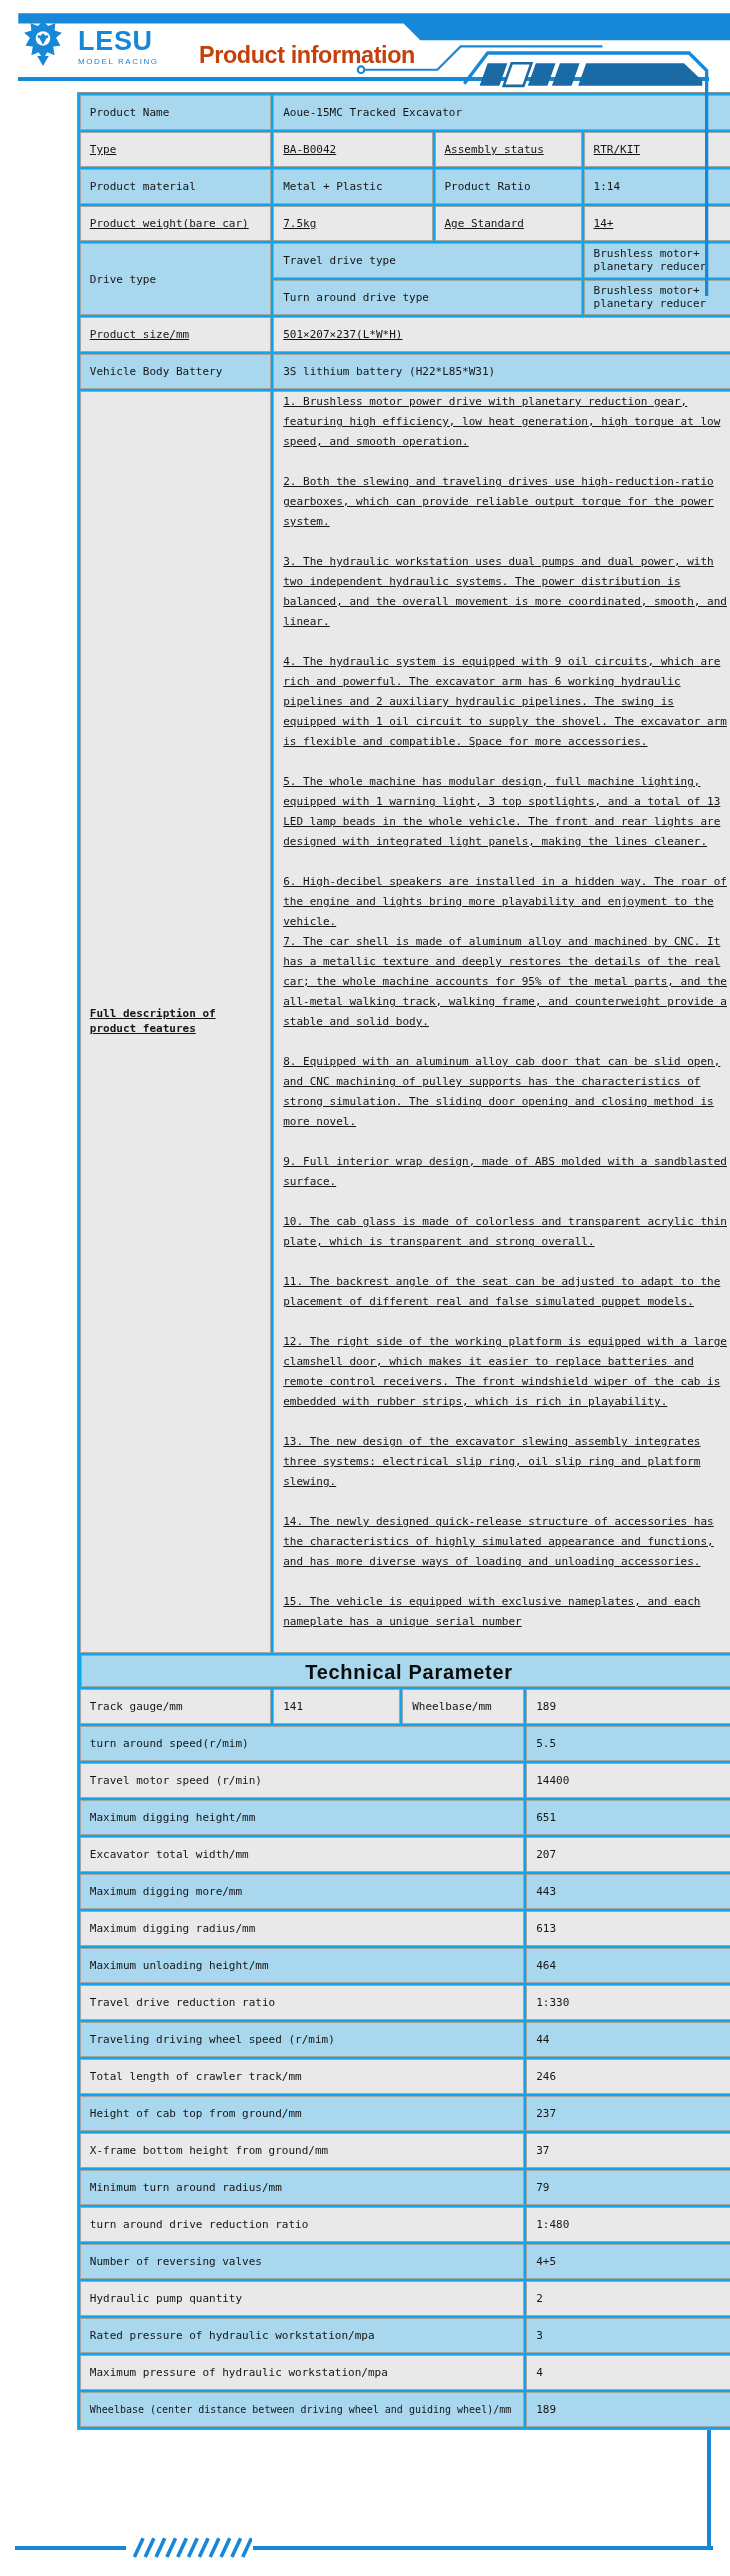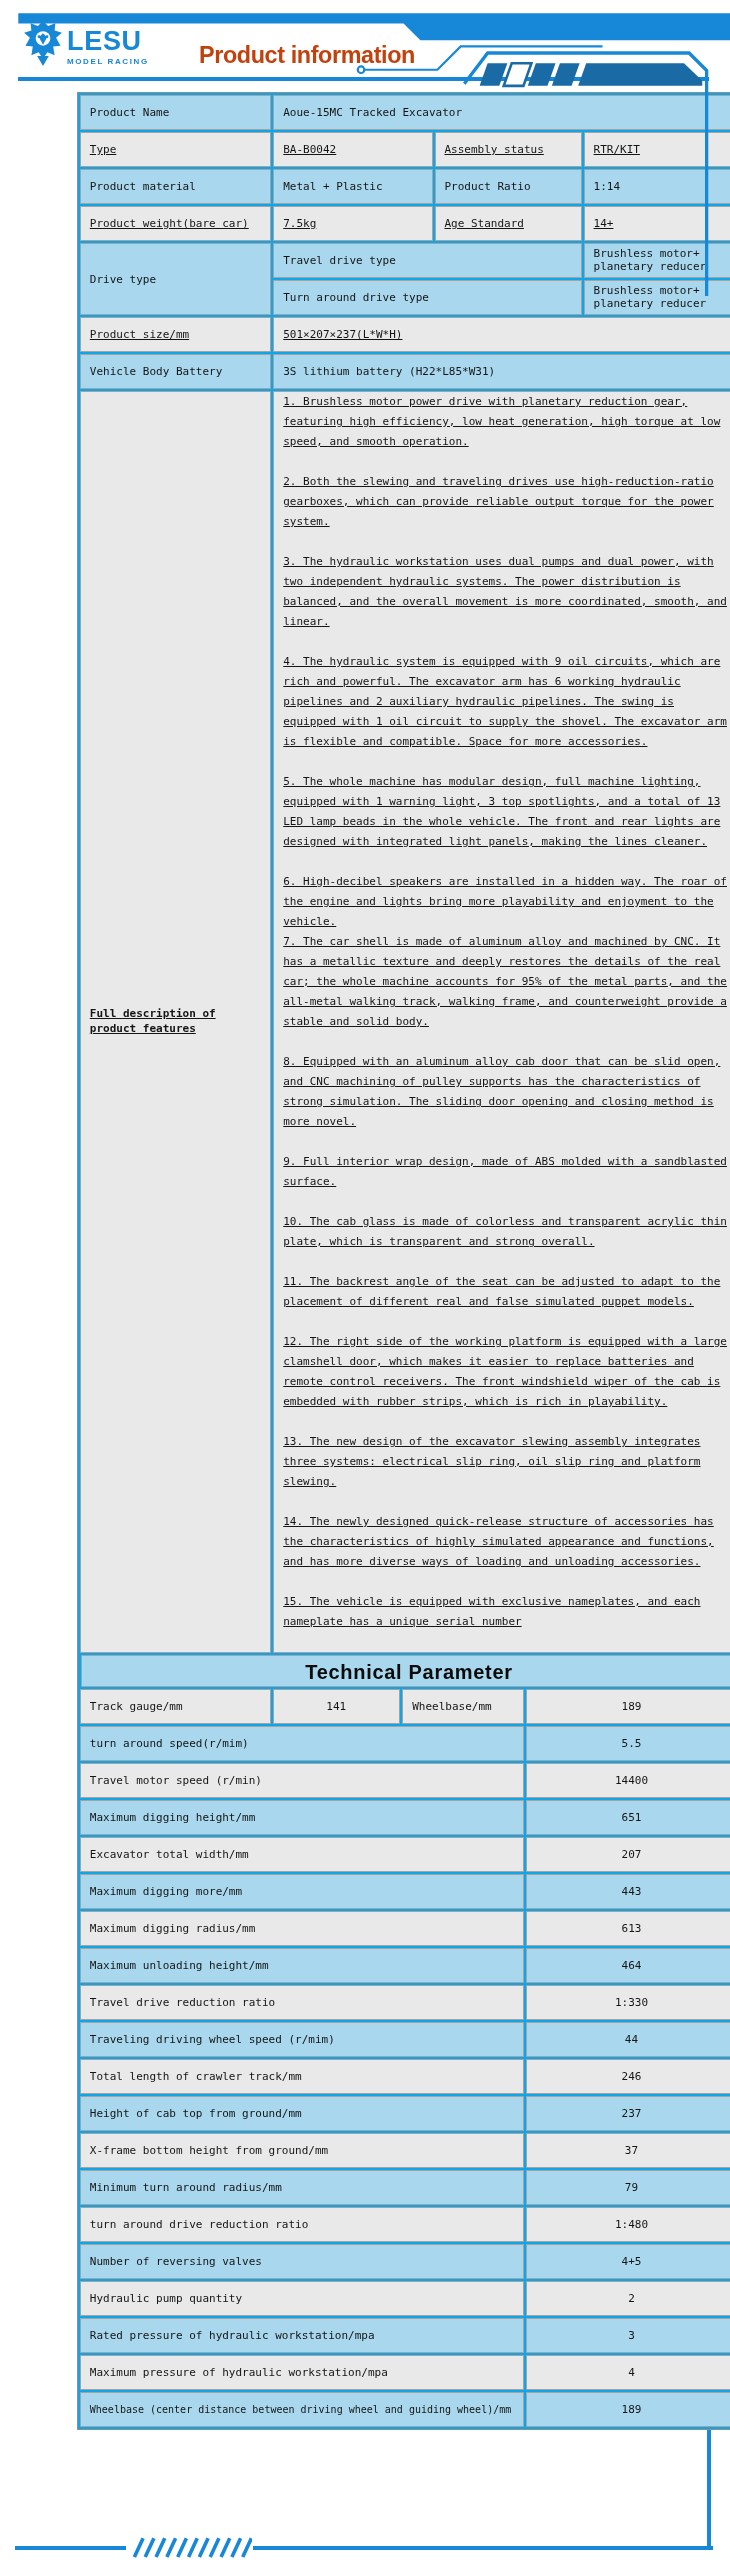--- a/index.html
+++ b/index.html
@@ -14,23 +14,23 @@
   body{
     width:731px;height:2576px;position:relative;overflow:hidden;
     background:#fff;color:var(--text-dark,#151515);
     font-family:"Liberation Sans",sans-serif;
   }
   .abs{position:absolute;}
   
   .banner{left:0;top:0;z-index:1;}
   .logo{left:24px;top:20.5px;z-index:3;display:flex;align-items:flex-start;}
   .logo .lion{width:38px;height:48px;}
-  .logo .words{margin-left:5px;padding-top:8.8px;}
+  .logo .words{margin-left:16px;padding-top:8.8px;}
   .brand{font-weight:bold;font-size:27px;line-height:25px;letter-spacing:0.7px;color:var(--accent-blue,#1787d8);}
-  .brand-sub{font-weight:bold;font-size:8px;letter-spacing:1.6px;color:var(--accent-blue,#1787d8);margin-top:2.9px;}
+  .brand-sub{font-weight:normal;font-size:8px;letter-spacing:1.6px;color:var(--accent-blue,#1787d8);margin-top:2.9px;}
   .page-title{left:199px;top:42px;z-index:3;font-weight:bold;font-size:23.4px;letter-spacing:-0.4px;color:#c2410c;}
   .title-line{left:351px;top:37px;z-index:2;}
   .separator{left:17.5px;top:77px;width:691px;height:3.7px;background:var(--accent-blue,#1787d8);z-index:1;}
   .badge{left:438px;top:44px;z-index:4;}
   
   .rail-hatch{left:698px;top:324px;}
   .rail-long{left:707px;top:418px;width:3.7px;height:2132px;background:var(--accent-blue,#1787d8);}
   .bottom-line-1{left:14.6px;top:2546px;width:111px;height:3.7px;background:var(--accent-blue,#1787d8);}
   .bottom-line-2{left:253px;top:2546px;width:460px;height:3.7px;background:var(--accent-blue,#1787d8);}
   .bottom-hatch{left:128px;top:2534px;}
@@ -66,21 +66,21 @@
   td.desc p:nth-of-type(6){margin-bottom:0;}
   
   .tech-title{
     margin:0 2.9px;height:32px;line-height:32px;text-align:center;
     background:var(--row-blue,#a9d8ee);border:0.7px solid var(--border-gray,#a3a3a3);
     font-weight:bold;font-size:20px;letter-spacing:0.7px;color:#0b0b0b;box-sizing:border-box;
   }
   table.tech tbody.first tr td{background:var(--row-gray,#e9e9e9);}
   table.tech tbody.list tr:nth-of-type(odd) td{background:var(--row-blue,#a9d8ee);}
   table.tech tbody.list tr:nth-of-type(even) td{background:var(--row-gray,#e9e9e9);}
-  table.tech td.val{text-align:center;padding-right:10.2px;}
+  table.tech td.val{text-align:left;padding-right:10.2px;}
   table.tech tbody.list tr:last-of-type td.lbl{font-size:10px;}
 </style>
 </head>
 <body>
 
 <svg class="abs banner" width="731" height="88" viewBox="0 0 1000 120">
   <polygon points="25,18 1000,18 1000,55 575,55 552,32 25,32" fill="#1787d8"></polygon>
 </svg>
 
 <div class="abs logo">

